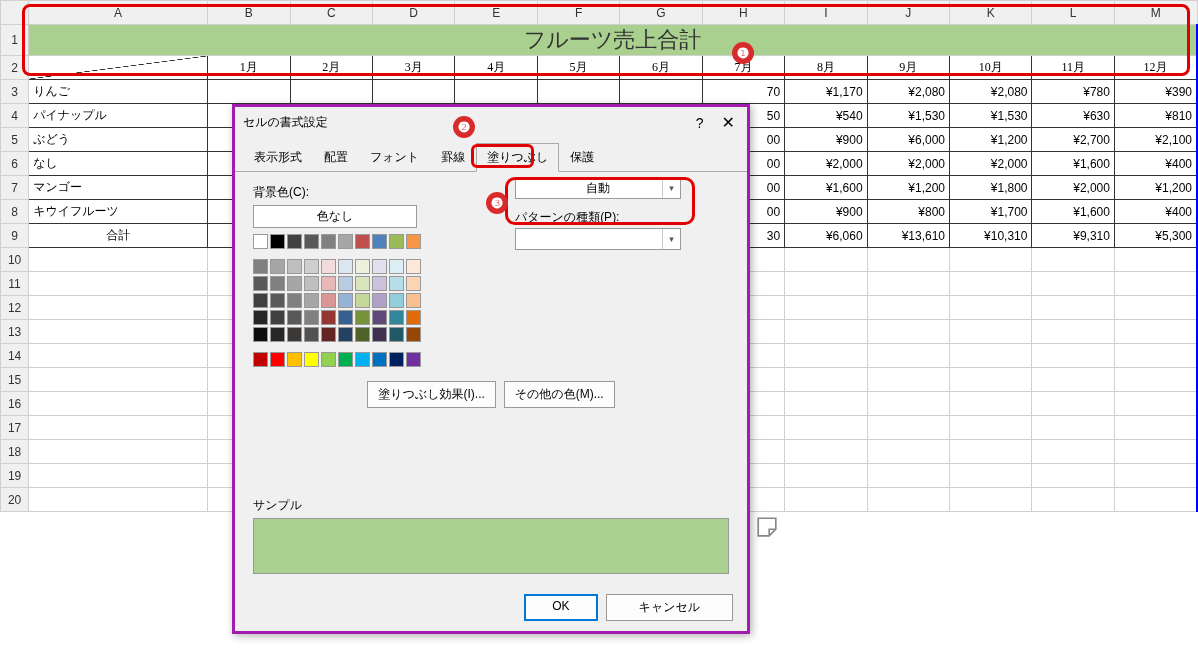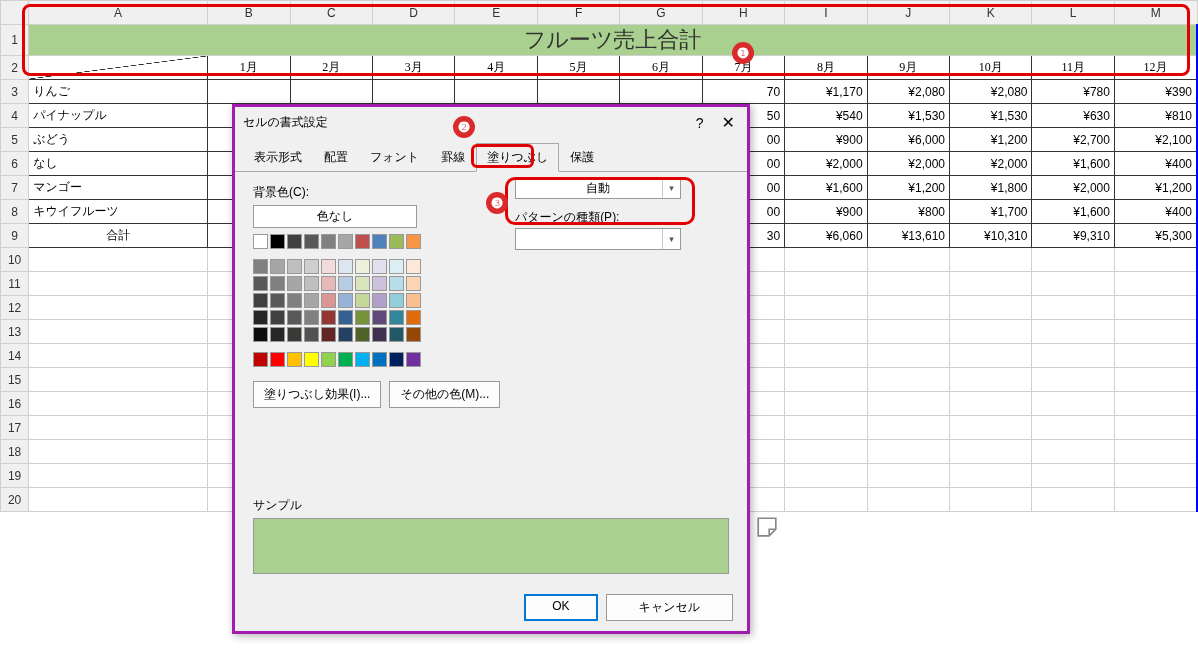--- a/index.html
+++ b/index.html
@@ -50,21 +50,21 @@
   .sw { width: 15px; height: 15px; border: 1px solid #999; cursor: pointer; }
   
   .pattern-area { position: absolute; top: 70px; left: 280px; width: 200px; }
   .pattern-lbl { font-size: 12px; margin-bottom: 2px; }
   .pattern-select { width: 166px; height: 22px; border: 1px solid #999; background: #fff; display: flex; align-items: center; justify-content: center; position: relative; cursor: pointer; }
   .pattern-select .arrow { position: absolute; right: 0; top: 0; width: 18px; height: 20px; border-left: 1px solid #ccc; display: flex; align-items: center; justify-content: center; font-size: 9px; color: #555; }
   
   .red-box-2 { position: absolute; top: 37px; left: 236px; width: 63px; height: 24px; border: 3px solid #e30000; border-radius: 6px; pointer-events: none; }
   .red-box-3 { position: absolute; top: 70px; left: 270px; width: 190px; height: 48px; border: 3px solid #e30000; border-radius: 10px; pointer-events: none; }
   
-  .effect-btns { margin-top: 14px; display: flex; gap: 8px; }
+  .effect-btns { margin-top: 14px; display: flex; gap: 8px; justify-content: center; }
   .effect-btn { border: 1px solid #999; background: #fdfdfd; padding: 4px 10px; font-size: 12px; cursor: pointer; }
   
   .sample-area { position: absolute; left: 18px; right: 18px; top: 390px; }
   .sample-lbl { font-size: 12px; margin-bottom: 4px; }
   .sample-box { border: 1px solid #999; height: 56px; background: #a9d08e; }
   
   .dlg-buttons { position: absolute; bottom: 10px; right: 14px; display: flex; gap: 8px; }
   .dlg-btn { border: 1px solid #999; padding: 4px 32px; background: #fdfdfd; font-size: 12px; cursor: pointer; }
   .dlg-btn.ok { border: 2px solid #0078d7; padding: 3px 26px; }
 

